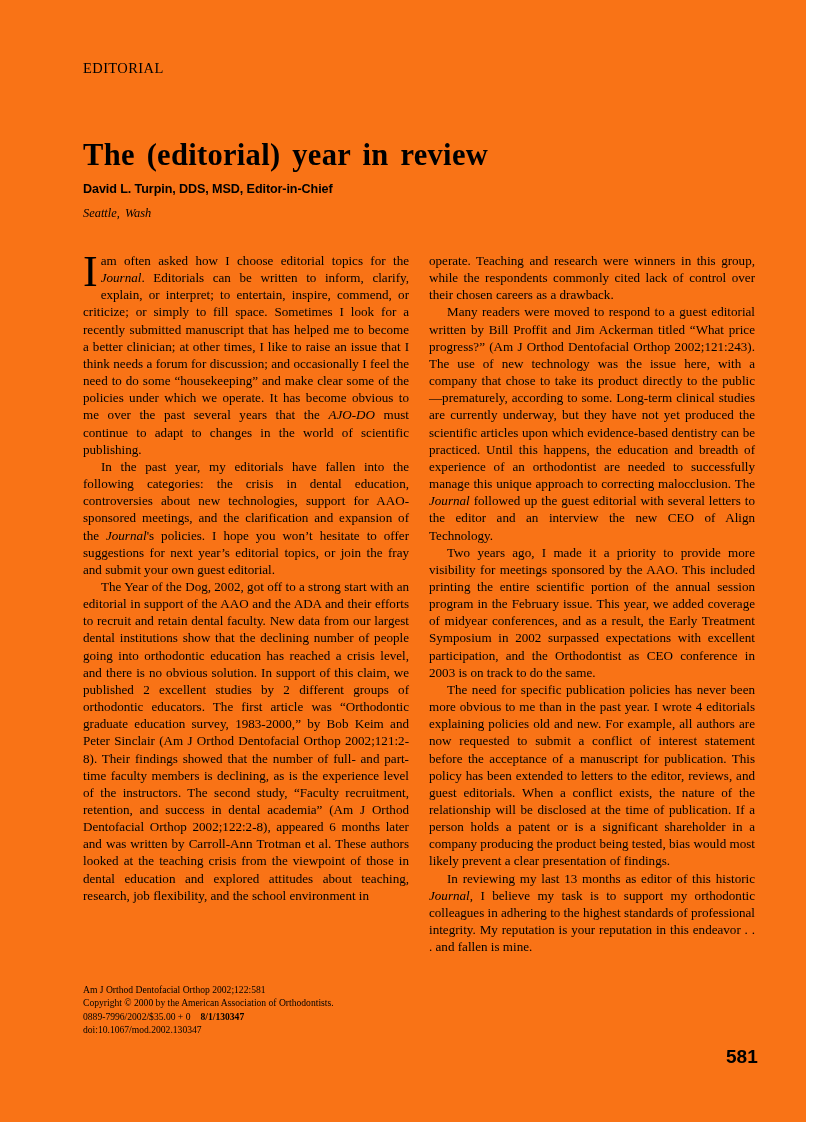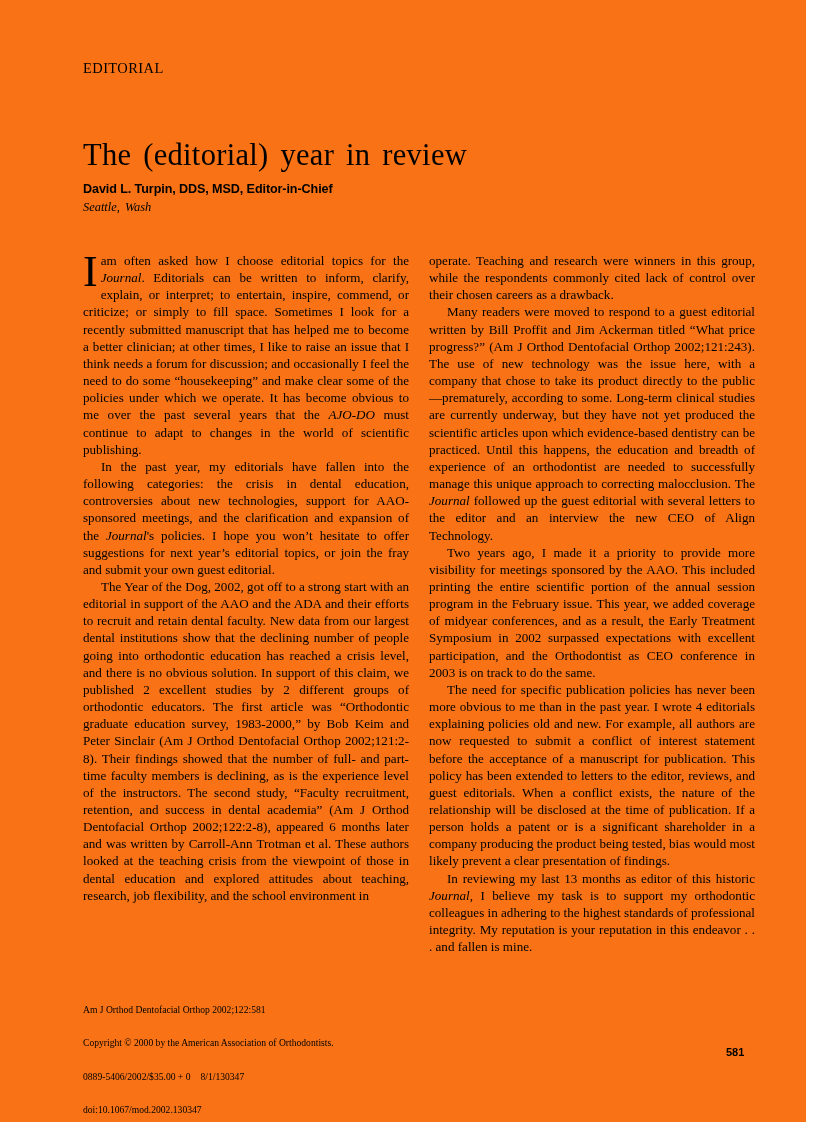--- a/index.html
+++ b/index.html
@@ -26,41 +26,41 @@
     font-size: 14.5px;
     letter-spacing: 0.4px;
     color: #000;
   }
   .article-title {
     position: absolute;
     left: 83px;
     top: 118px;
     font-family: "Liberation Serif", serif;
     font-size: 30.5px;
-    font-weight: normal;
+    font-weight: bold;
     letter-spacing: 0.3px;
     word-spacing: 4px;
     white-space: nowrap;
     color: #000;
   }
   .byline {
     position: absolute;
     left: 83px;
     top: 182px;
     font-family: "Liberation Sans", sans-serif;
     font-size: 12.6px;
     font-weight: bold;
     letter-spacing: -0.1px;
     color: #000;
     text-align: right;
   }
   .affiliation {
     position: absolute;
     left: 83px;
-    top: 200px;
+    top: 206px;
     font-family: "Liberation Serif", serif;
     font-size: 12.4px;
     font-style: italic;
     word-spacing: 2px;
     color: #000;
   }
 
   
   .col {
     position: absolute;
@@ -102,31 +102,31 @@
   .footnote {
     position: absolute;
     left: 83px;
     top: 983px;
     width: 330px;
     font-family: "Liberation Serif", serif;
     font-size: 9.6px;
     line-height: 13.4px;
     color: #000;
   }
-  .footnote div { white-space: nowrap; margin-top: 20px; }
-  .footnote .bold { font-weight: normal; }
+  .footnote div { white-space: nowrap; }
+  .footnote .bold { font-weight: bold; }
   .footnote .gap { display: inline-block; width: 10px; }
 
   
   .page-number {
     position: absolute;
     left: 726px;
     top: 1046px;
     font-family: "Liberation Sans", sans-serif;
-    font-size: 11px;
+    font-size: 19px;
     font-weight: bold;
     color: #000;
   }
 </style>
 </head>
 <body>
 
 <div class="page">
 
   <div class="section-label">EDITORIAL</div>
@@ -152,19 +152,19 @@
     <p>Two years ago, I made it a priority to provide more visibility for meetings sponsored by the AAO. This included printing the entire scientific portion of the annual session program in the February issue. This year, we added coverage of midyear conferences, and as a result, the Early Treatment Symposium in 2002 surpassed expectations with excellent participation, and the Orthodontist as CEO conference in 2003 is on track to do the same.</p>
 
     <p>The need for specific publication policies has never been more obvious to me than in the past year. I wrote 4 editorials explaining policies old and new. For example, all authors are now requested to submit a conflict of interest statement before the acceptance of a manuscript for publication. This policy has been extended to letters to the editor, reviews, and guest editorials. When a conflict exists, the nature of the relationship will be disclosed at the time of publication. If a person holds a patent or is a significant shareholder in a company producing the product being tested, bias would most likely prevent a clear presentation of findings.</p>
 
     <p><span>In reviewing my last 13 months as editor of this historic </span><em>Journal</em><span>, I believe my task is to support my orthodontic colleagues in adhering to the highest standards of professional integrity. My reputation is your reputation in this endeavor . . . and fallen is mine.</span></p>
   </div>
 
   <div class="footnote">
     <div>Am J Orthod Dentofacial Orthop 2002;122:581</div>
     <div>Copyright © 2000 by the American Association of Orthodontists.</div>
-    <div><span>0889-5406/2002/$35.00 + 0</span><span class="gap"></span><span class="bold">8/1/130347</span></div>
+    <div><span>0889-7996/2002/$35.00 + 0</span><span class="gap"></span><span class="bold">8/1/130347</span></div>
     <div>doi:10.1067/mod.2002.130347</div>
   </div>
 
   <div class="page-number">581</div>
 
 </div>
 
 </body></html>

